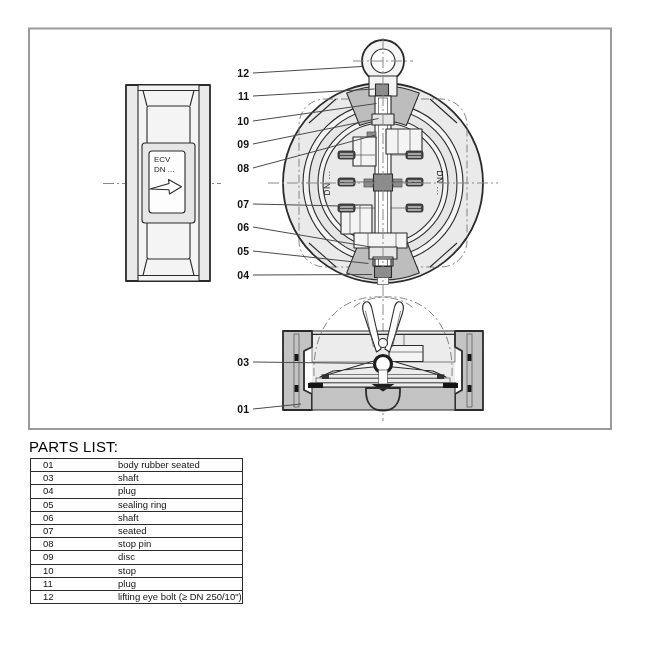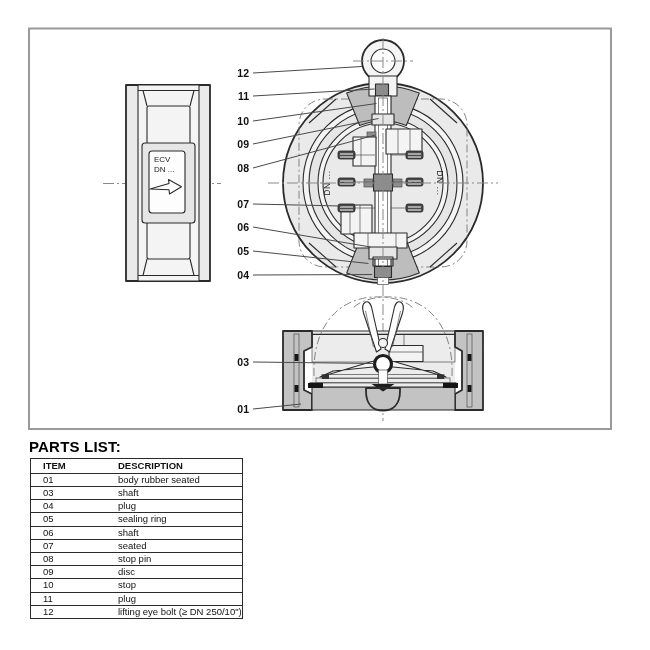--- a/index.html
+++ b/index.html
@@ -17,21 +17,21 @@
   .frame{fill:none;stroke:#9a9a9a;stroke-width:2;}
   .fA{fill:#eaeaea;}.fB{fill:#f4f4f4;}.fC{fill:#e6e6e6;}.fD{fill:#bdbdbd;}
   .fE{fill:#c3c3c3;}.fW{fill:#fdfdfd;}.fG{fill:#8d8d8d;}
   .sp{fill:#4a4a4a;stroke:#222;stroke-width:0.8;}
 
   .lab{font:bold 10.5px "Liberation Sans",sans-serif;fill:#111;}
   .dn {font:8.5px "Liberation Sans",sans-serif;fill:#222;letter-spacing:0.6px;}
   .ecv{font:8px "Liberation Sans",sans-serif;fill:#222;}
 
   
-  .parts-heading{position:absolute;left:29px;top:438px;font-size:15px;font-weight:bold;
+  .parts-heading{position:absolute;left:29px;top:438px;font-size:15px;font-weight:normal;
                  color:#000;letter-spacing:0.2px;}
   .parts-table{position:absolute;left:30px;top:458px;width:213px;border-collapse:collapse;
                font-size:9.5px;color:#111;border:1.4px solid #2b2b2b;table-layout:fixed;}
   .parts-table tr{border-top:1px solid #2b2b2b;}
   .parts-table tr:first-child{border-top:none;}
   .parts-table td{height:12.2px;line-height:12.2px;padding:0;white-space:nowrap;
                   overflow:hidden;}
   .parts-table td:first-child{width:62px;padding-left:12px;}
   .parts-table td:last-child{padding-left:13px;}
   .parts-table tr.hdr td{font-weight:bold;height:13.8px;line-height:13.8px;}
@@ -195,24 +195,20 @@
     <text class="lab" x="249" y="278.7" text-anchor="end">04</text>
     <text class="lab" x="249" y="365.7" text-anchor="end">03</text>
     <text class="lab" x="249" y="412.7" text-anchor="end">01</text>
   </g>
 </svg>
 
   <div class="parts-heading">PARTS LIST:</div>
 
   <table class="parts-table">
     <tbody>
-        <tr class="hdr">
-      <td>ITEM</td>
-      <td>DESCRIPTION</td>
-    </tr>
     <tr>
       <td>01</td>
       <td>body rubber seated</td>
     </tr>
     <tr>
       <td>03</td>
       <td>shaft</td>
     </tr>
     <tr>
       <td>04</td>

